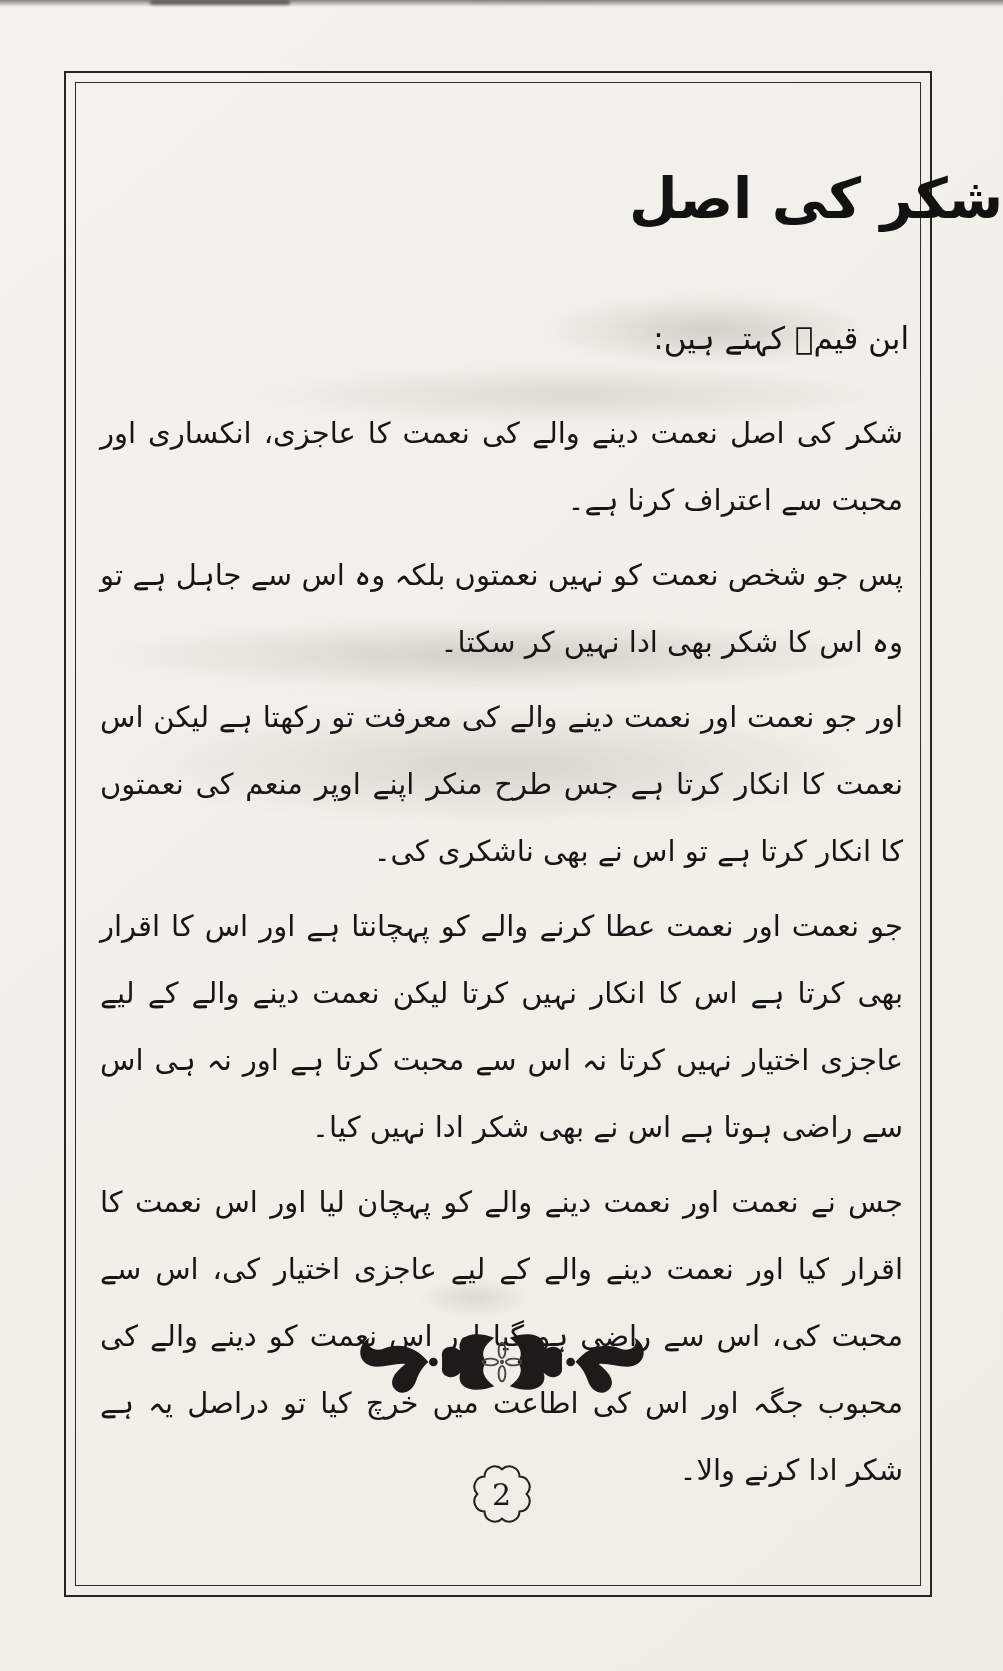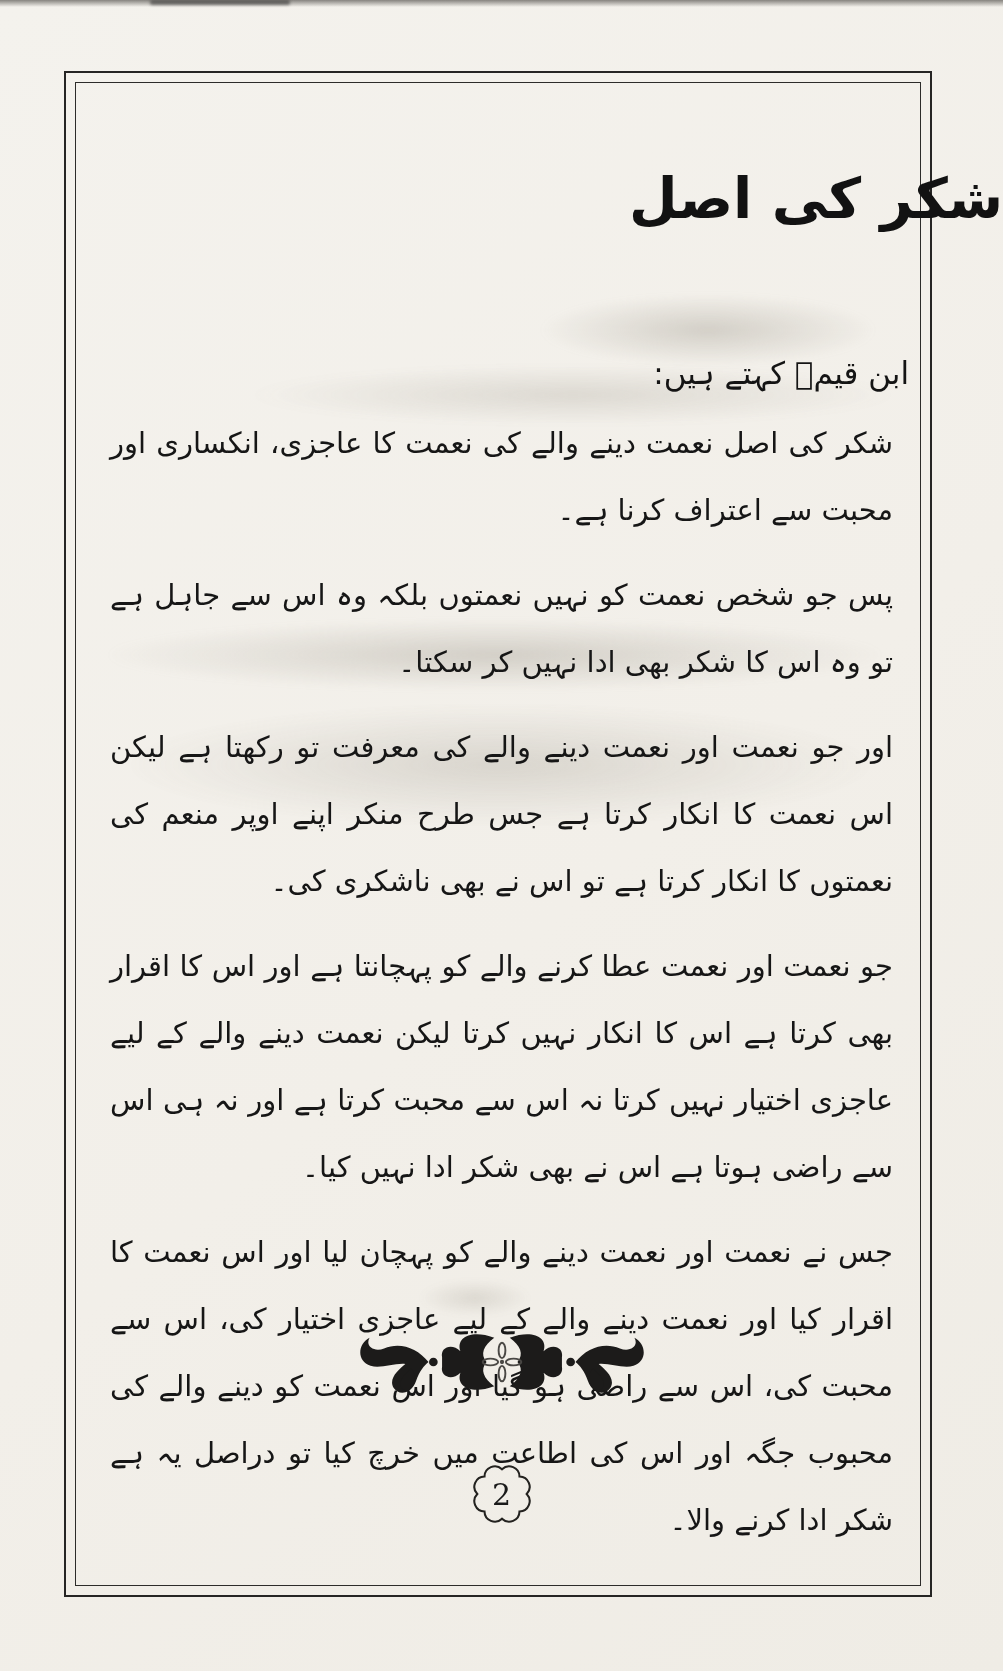--- a/index.html
+++ b/index.html
@@ -34,29 +34,29 @@
     filter:blur(3px);
   }
   .title {
     position:absolute; top:166px; left:0; right:0;
     font-size:56px; font-weight:bold; color:#121212;
     letter-spacing:1px;
   }
   .intro {
     position:absolute; top:320px; right:94px; left:94px;
     direction:rtl; text-align:right;
-    font-size:31px; color:#141414;margin-top:35px;
+    font-size:31px; color:#141414;
   }
   .body-text {
     position:absolute; top:392px; right:92px; left:92px;
     direction:rtl;
     text-align:justify; text-align-last:right;
     font-size:29px; line-height:67px; color:#161616;
   }
-  .body-text p { margin:18px; }
+  .body-text p { margin:8px; }
   .ornament-row {
     position:absolute; top:1316px; left:0; right:0;
     display:flex; justify-content:center;
   }
   .seal-row {
     position:absolute; top:1458px; left:0; right:0;
     display:flex; justify-content:center;
   }
   .seal-wrap { position:relative; width:72px; height:72px; }
   .seal-wrap svg { position:absolute; inset:0; }

